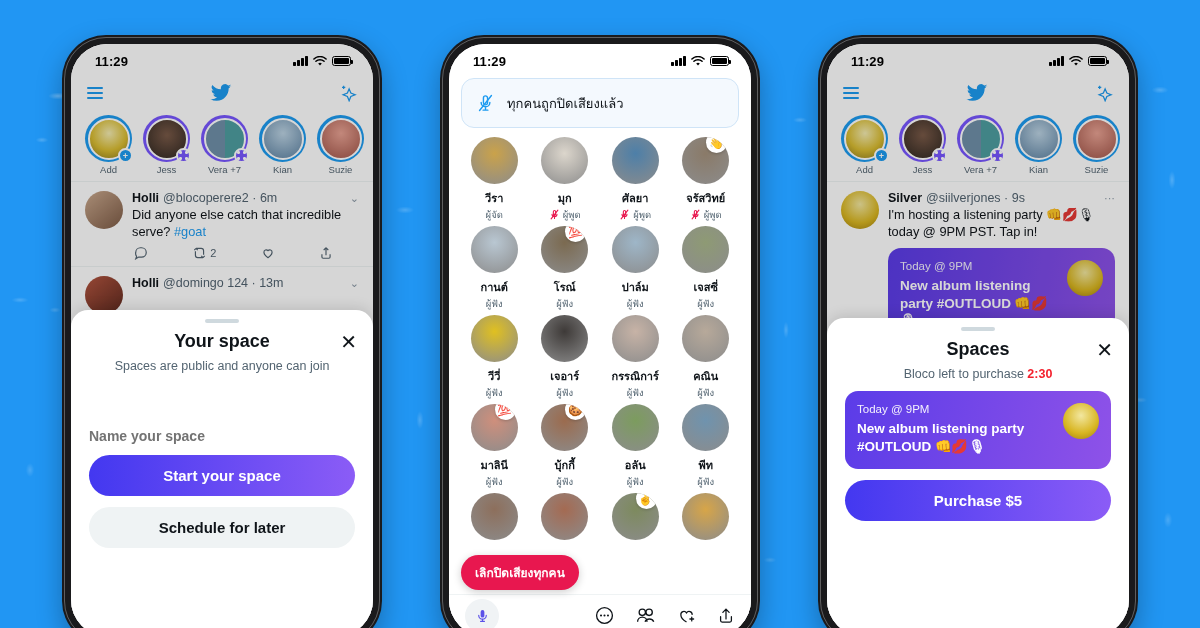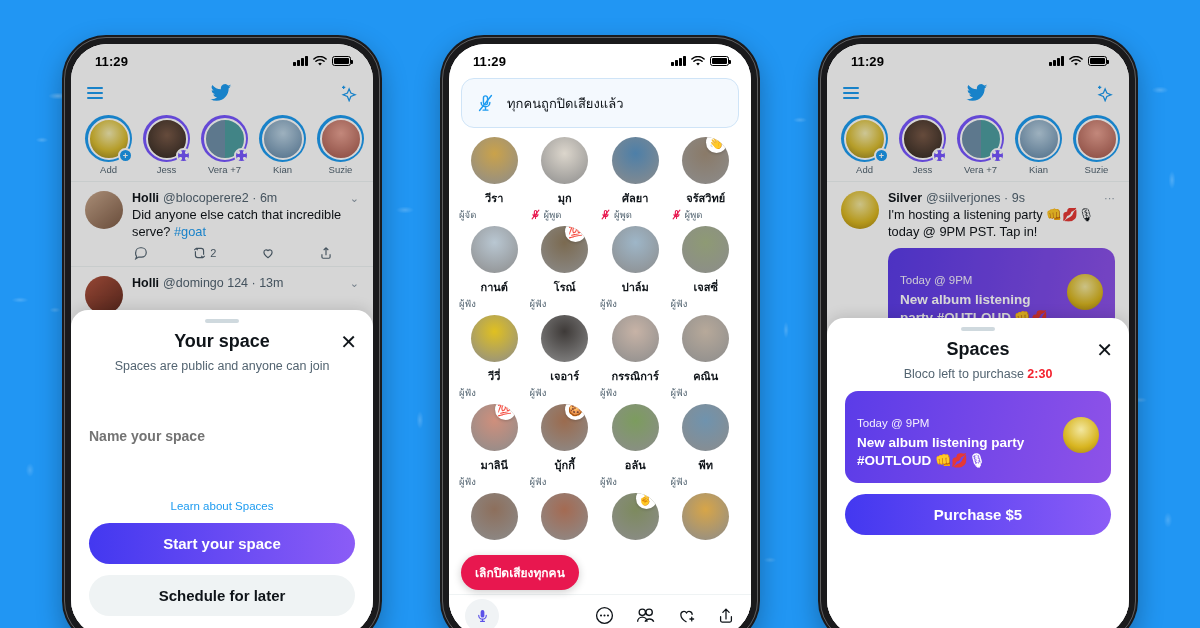--- a/index.html
+++ b/index.html
@@ -117,21 +117,21 @@
   .tw-top { display:flex; align-items:baseline; font-size:12.5px; color:#536471; }
   .tw-name { font-weight:700; color:#0f1419; margin-right:4px; }
   .tw-caret { margin-left:auto; color:#8b98a5; font-size:11px; }
   .tw-text { font-size:12.8px; color:#0f1419; line-height:1.33; margin-top:1px; }
   .tw-link { color:#1d9bf0; }
   .tw-actions { display:flex; justify-content:space-between; padding:6px 26px 0 2px; color:#536471; font-size:11px; }
   .tw-act { display:flex; align-items:center; gap:3px; }
 
   
   .space-card {
-    margin:8px 0 0 0; border-radius:13px; padding:26px 12px 14px;
+    margin:8px 0 0 0; border-radius:13px; padding:12px 12px 14px;
     background: linear-gradient(100deg, #5b3ce8 0%, #8e52e8 100%);
     color:#fff; display:flex; align-items:flex-start; gap:8px;
   }
   .space-card-txt { flex:1; }
   .space-when { font-size:11.5px; opacity:.92; }
   .space-title { font-size:13.5px; font-weight:700; line-height:1.3; margin-top:5px; }
   .space-av { width:36px; height:36px; border-radius:50%; flex:0 0 auto; overflow:hidden; position:relative; }
 
   
   .sheet {
@@ -176,21 +176,21 @@
   .grid {
     flex:1; display:grid; grid-template-columns:repeat(4,1fr);
     row-gap:4px; padding:9px 10px 0; overflow:hidden; align-content:start;
   }
   .member { text-align:center; position:relative; }
   .member-av {
     width:47px; height:47px; border-radius:50%; margin:0 auto;
     overflow:hidden; position:relative;
   }
   .member-name { font-size:11px; font-weight:700; color:#0f1419; margin-top:5px; }
-  .member-role { font-size:9.5px; color:#536471; display:flex; align-items:center; gap:3px; }
+  .member-role { font-size:9.5px; color:#536471; display:flex; align-items:center; justify-content:center; gap:3px; }
   .emoji-bub {
     position:absolute; right:2px; top:-5px; width:21px; height:21px; border-radius:50%;
     background:#fff; box-shadow:0 1px 3px rgba(0,0,0,.2);
     display:flex; align-items:center; justify-content:center; font-size:12px;
   }
   .unmute-pill {
     position:absolute; left:12px; bottom:46px; z-index:6;
     background:#e8174f; color:#fff; font-size:12px; font-weight:700;
     padding:8px 14px; border-radius:999px; box-shadow:0 2px 8px rgba(0,0,0,.2);
   }
@@ -352,21 +352,20 @@
   <div class="tw-dim"></div>
 
   <div class="sheet" style="height:326px;">
     <div class="grabber"></div>
     <div class="sheet-head">
       <div class="sheet-title">Your space</div>
       <div class="sheet-x">✕</div>
     </div>
     <div class="sheet-sub">Spaces are public and anyone can join</div>
     <div class="name-space">Name your space</div>
-    <div class="learn">Learn about Spaces</div>
     <button class="btn btn-primary">Start your space</button>
     <button class="btn btn-grey">Schedule for later</button>
   </div>
  </div>
 </div>
 
 <div class="phone" id="phone2">
  <div class="screen">
   <div class="room">
     <div class="statusbar">

